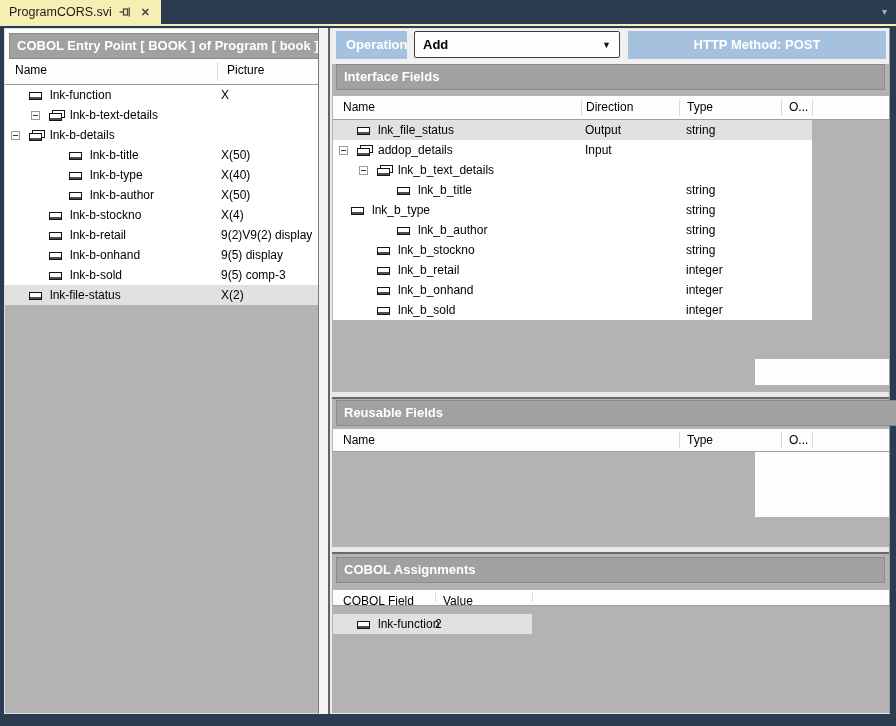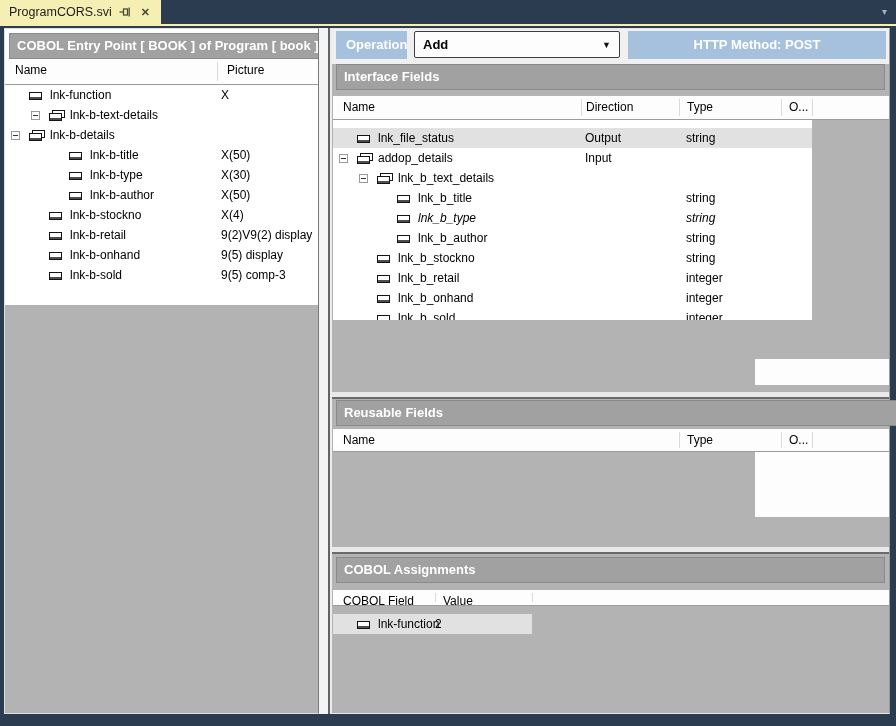--- a/index.html
+++ b/index.html
@@ -128,21 +128,21 @@
         <div class="trow" style="padding-left: 46px;">
     <span class="expslot"></span>
     <span class="licon"></span>
           <span class="lbl">lnk-b-title</span>
   <span class="cell-pic">X(50)</span>
         </div>
         <div class="trow" style="padding-left: 46px;">
     <span class="expslot"></span>
     <span class="licon"></span>
           <span class="lbl">lnk-b-type</span>
-  <span class="cell-pic">X(30)</span>
+  <span class="cell-pic">X(40)</span>
         </div>
         <div class="trow" style="padding-left: 46px;">
     <span class="expslot"></span>
     <span class="licon"></span>
           <span class="lbl">lnk-b-author</span>
   <span class="cell-pic">X(50)</span>
         </div>
         <div class="trow" style="padding-left: 26px;">
     <span class="expslot"></span>
     <span class="licon"></span>
@@ -159,20 +159,26 @@
     <span class="expslot"></span>
     <span class="licon"></span>
           <span class="lbl">lnk-b-onhand</span>
   <span class="cell-pic">9(5) display</span>
         </div>
         <div class="trow" style="padding-left: 26px;">
     <span class="expslot"></span>
     <span class="licon"></span>
           <span class="lbl">lnk-b-sold</span>
   <span class="cell-pic">9(5) comp-3</span>
+        </div>
+        <div class="trow sel" style="padding-left: 6px;">
+    <span class="expslot"></span>
+    <span class="licon"></span>
+          <span class="lbl">lnk-file-status</span>
+  <span class="cell-pic">X(2)</span>
         </div>
       </div>
   </div>
 
   <div class="vsplit"></div>
 
   <div class="panel panel-right">
 
     <div class="whitefill" style="left:0;top:0;width:557px;height:35px;background:#f0f0f0;"></div>
     <div class="bluebox" style="left:4px;top:2px;width:71px;padding-left:10px;">Operation</div>
@@ -187,21 +193,21 @@
       <span class="hcell" style="left:10px;">Name</span>
       <span class="hcell" style="left:253px;">Direction</span>
       <span class="hcell" style="left:354px;">Type</span>
       <span class="hcell" style="left:456px;">O...</span>
       <span class="vsep" style="left:248px;"></span>
       <span class="vsep" style="left:346px;"></span>
       <span class="vsep" style="left:448px;"></span>
       <span class="vsep" style="left:479px;"></span>
     </div>
     <div class="tbody" style="left:1px;top:91px;width:479px;height:200px;" id="if-tree">
-        <div class="trow sel" style="padding-left: 6px; margin-top: 8px;">
+        <div class="trow sel" style="padding-left: 6px;">
     <span class="expslot"></span>
     <span class="licon"></span>
           <span class="lbl">lnk_file_status</span>
   <span class="cell-dir">Output</span>
           <span class="cell-typ">string</span>
         </div>
         <div class="trow" style="padding-left: 6px;">
     <span class="expslot">
             <span class="expander"></span>
           </span>
@@ -215,21 +221,21 @@
           </span>
     <span class="gicon"></span>
           <span class="lbl">lnk_b_text_details</span>
   </div>
         <div class="trow" style="padding-left: 46px;">
     <span class="expslot"></span>
     <span class="licon"></span>
           <span class="lbl">lnk_b_title</span>
   <span class="cell-typ">string</span>
         </div>
-        <div class="trow" style="padding-left: 46px; font-style: italic;">
+        <div class="trow" style="">
     <span class="expslot"></span>
     <span class="licon"></span>
           <span class="lbl">lnk_b_type</span>
   <span class="cell-typ">string</span>
         </div>
         <div class="trow" style="padding-left: 46px;">
     <span class="expslot"></span>
     <span class="licon"></span>
           <span class="lbl">lnk_b_author</span>
   <span class="cell-typ">string</span>

